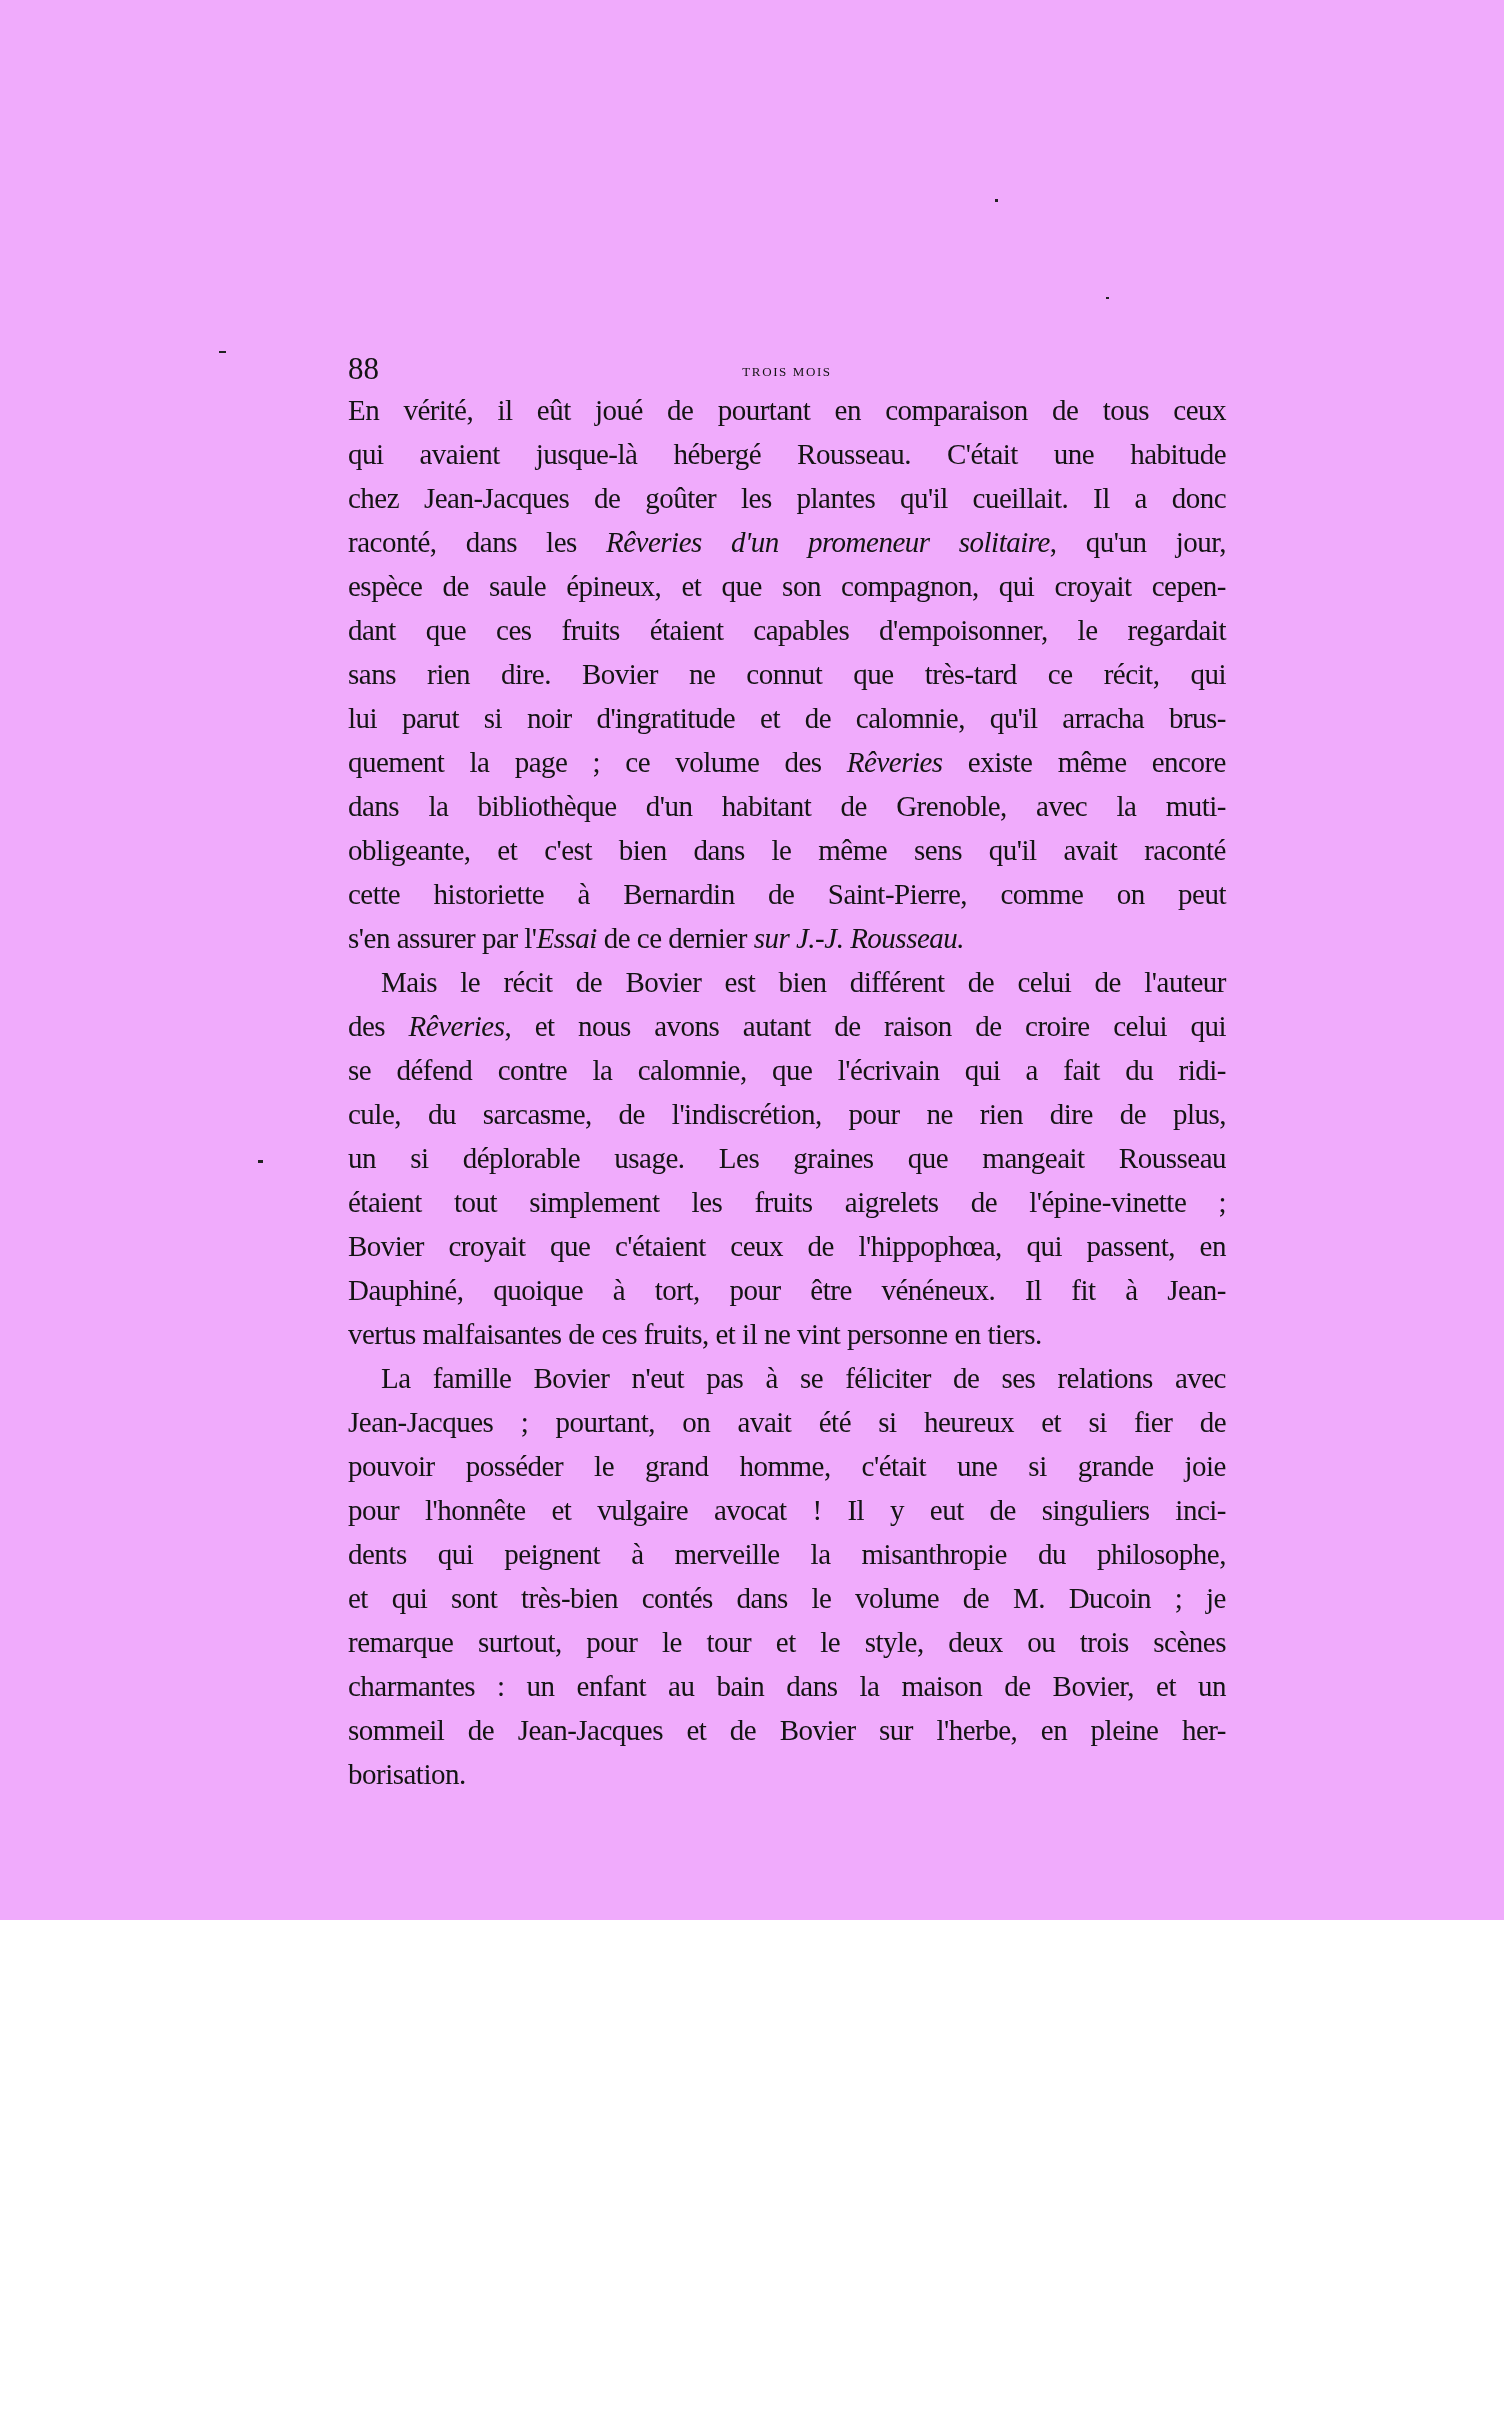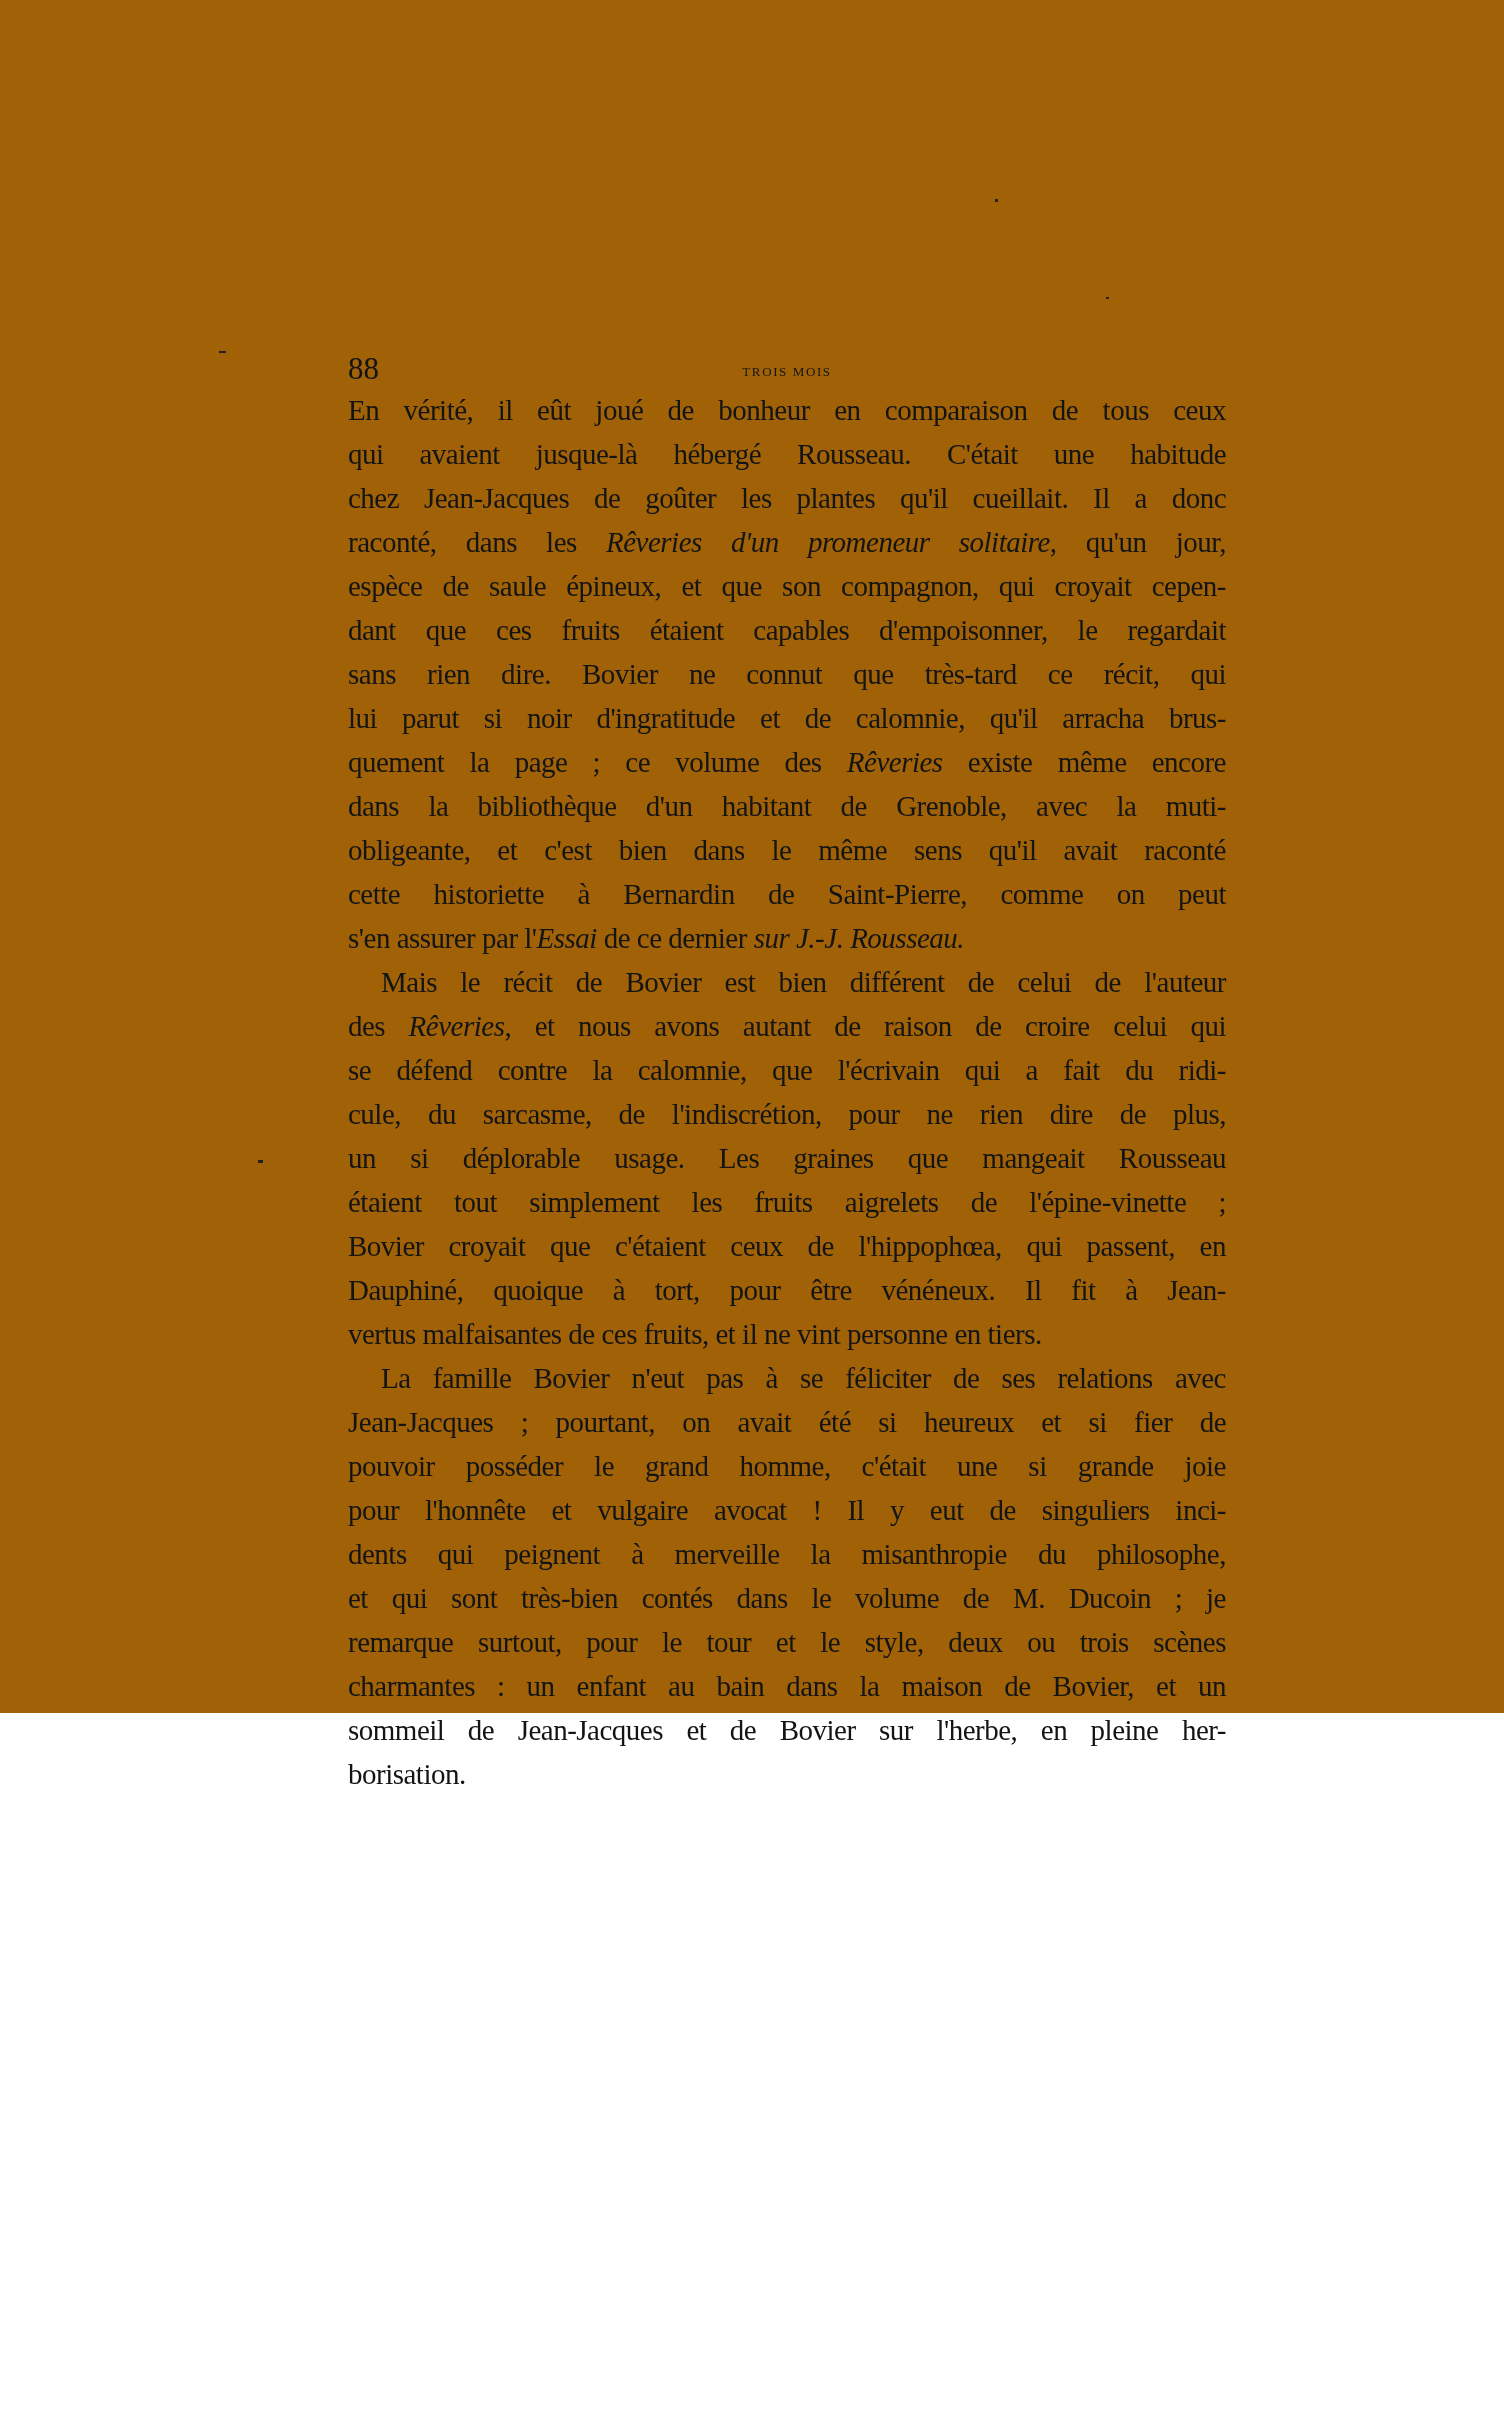--- a/index.html
+++ b/index.html
@@ -12,22 +12,22 @@
     height: 2426px;
     position: relative;
     overflow: hidden;
     font-family: "Liberation Serif", "DejaVu Serif", serif;
     color: #141414;
   }
   .page {
     position: absolute;
     left: 0; top: 0;
     width: 1505px;
-    height: 1713px;
-    background: #a16207;
+    height: 1920px;
+    background: #f0abfc;
   }
   .running-head {
     position: absolute;
     left: 348px;
     top: 352px;
     width: 878px;
     height: 33px;
   }
   .page-number {
     position: absolute;
@@ -86,21 +86,21 @@
 
 <div class="page">
 
   <div class="running-head">
     <span class="page-number">88</span>
     <div class="running-title">TROIS MOIS</div>
   </div>
 
   <div class="body-text" id="body-text">
       <div>
-        <span class="line"><span>En vérité, il eût joué de bonheur en comparaison de tous ceux</span></span>
+        <span class="line"><span>En vérité, il eût joué de pourtant en comparaison de tous ceux</span></span>
         <span class="line"><span>qui avaient jusque-là hébergé Rousseau. C'était une habitude</span></span>
         <span class="line"><span>chez Jean-Jacques de goûter les plantes qu'il cueillait. Il a donc</span></span>
         <span class="line"><span>raconté, dans les </span><i>Rêveries d'un promeneur solitaire</i><span>, qu'un jour,</span></span>
         <span class="line"><span>espèce de saule épineux, et que son compagnon, qui croyait cepen-</span></span>
         <span class="line"><span>dant que ces fruits étaient capables d'empoisonner, le regardait</span></span>
         <span class="line"><span>sans rien dire. Bovier ne connut que très-tard ce récit, qui</span></span>
         <span class="line"><span>lui parut si noir d'ingratitude et de calomnie, qu'il arracha brus-</span></span>
         <span class="line"><span>quement la page ; ce volume des </span><i>Rêveries</i><span> existe même encore</span></span>
         <span class="line"><span>dans la bibliothèque d'un habitant de Grenoble, avec la muti-</span></span>
       </div>

